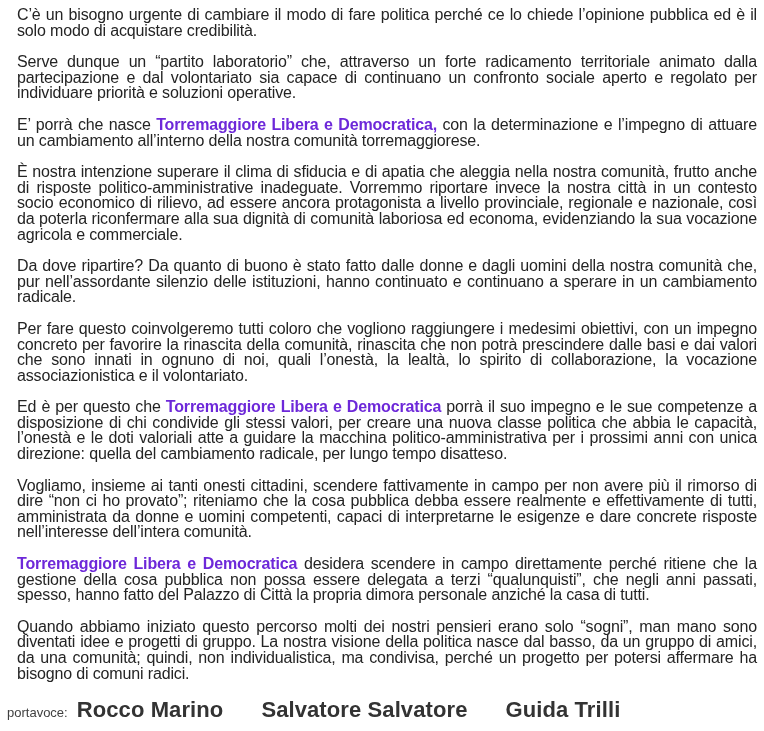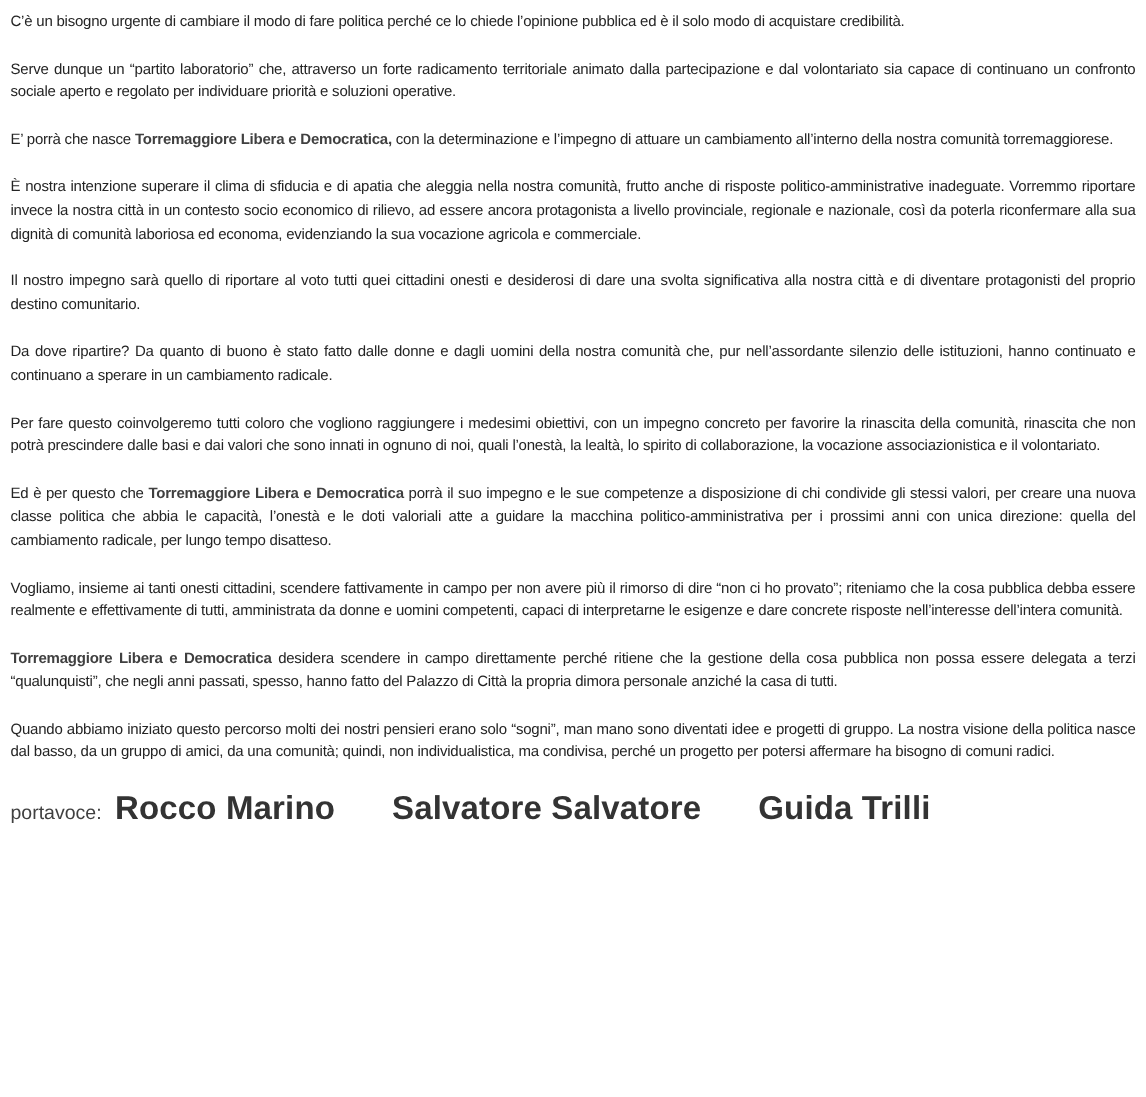--- a/index.html
+++ b/index.html
@@ -8,29 +8,29 @@
     height: 731px;
     background: #ffffff;
     font-family: "Liberation Sans", sans-serif;
     color: #242424;
     overflow: hidden;
   }
   .doc {
     padding: 7px 7px 0 7px;
   }
   .para {
-    margin: 0 0 16px 0;
-    font-size: 10px;
+    margin: 0 0 16px 10px;
+    font-size: 16px;
     line-height: 15.6px;
     letter-spacing: -0.15px;
     text-align: justify;
     color: #242424;
   }
   .accent {
-    color: #404040;
+    color: #6d28d9;
     font-weight: bold;
   }
   .signature {
     margin-top: 14px;
     display: flex;
     align-items: baseline;
   }
   .sig-label {
     font-size: 13px;
     color: #404040;
@@ -51,21 +51,20 @@
 <main class="doc">
 
   <p class="para"><span>C’è un bisogno urgente di cambiare il modo di fare politica perché ce lo chiede l’opinione pubblica ed è il solo modo di acquistare credibilità.</span></p>
 
   <p class="para"><span>Serve dunque un “partito laboratorio” che, attraverso un forte radicamento territoriale animato dalla partecipazione e dal volontariato sia capace di continuano un confronto sociale aperto e regolato per individuare priorità e soluzioni operative.</span></p>
 
   <p class="para"><span>E’ porrà che nasce </span><span class="accent">Torremaggiore Libera e Democratica,</span><span> con la determinazione e l’impegno di attuare un cambiamento all’interno della nostra comunità torremaggiorese.</span></p>
 
   <p class="para"><span>È nostra intenzione superare il clima di sfiducia e di apatia che aleggia nella nostra comunità, frutto anche di risposte politico-amministrative inadeguate. Vorremmo riportare invece la nostra città in un contesto socio economico di rilievo, ad essere ancora protagonista a livello provinciale, regionale e nazionale, così da poterla riconfermare alla sua dignità di comunità laboriosa ed economa, evidenziando la sua vocazione agricola e commerciale.</span></p>
 
-  <p class="para"><span>Il nostro impegno sarà quello di riportare al voto tutti quei cittadini onesti e desiderosi di dare una svolta significativa alla nostra città e di diventare protagonisti del proprio destino comunitario.</span></p>
 
   <p class="para"><span>Da dove ripartire? Da quanto di buono è stato fatto dalle donne e dagli uomini della nostra comunità che, pur nell’assordante silenzio delle istituzioni, hanno continuato e continuano a sperare in un cambiamento radicale.</span></p>
 
   <p class="para"><span>Per fare questo coinvolgeremo tutti coloro che vogliono raggiungere i medesimi obiettivi, con un impegno concreto per favorire la rinascita della comunità, rinascita che non potrà prescindere dalle basi e dai valori che sono innati in ognuno di noi, quali l’onestà, la lealtà, lo spirito di collaborazione, la vocazione associazionistica e il volontariato.</span></p>
 
   <p class="para"><span>Ed è per questo che </span><span class="accent">Torremaggiore Libera e Democratica</span><span> porrà il suo impegno e le sue competenze a disposizione di chi condivide gli stessi valori, per creare una nuova classe politica che abbia  le capacità, l’onestà e le doti valoriali atte a guidare la macchina politico-amministrativa per i prossimi anni con unica direzione: quella del cambiamento radicale, per lungo tempo disatteso.</span></p>
 
   <p class="para"><span>Vogliamo, insieme ai tanti onesti cittadini, scendere fattivamente in campo per non avere più il rimorso di dire “non ci ho provato”; riteniamo che la cosa pubblica debba essere realmente e effettivamente di tutti, amministrata da donne e uomini competenti, capaci di interpretarne le esigenze e dare concrete risposte nell’interesse dell’intera comunità.</span></p>
 
   <p class="para"><span class="accent">Torremaggiore Libera e Democratica</span><span> desidera scendere in campo direttamente  perché ritiene che la gestione della cosa pubblica non possa essere delegata a terzi “qualunquisti”, che negli anni passati, spesso, hanno fatto del Palazzo di Città la propria dimora personale anziché la casa di tutti.</span></p>

